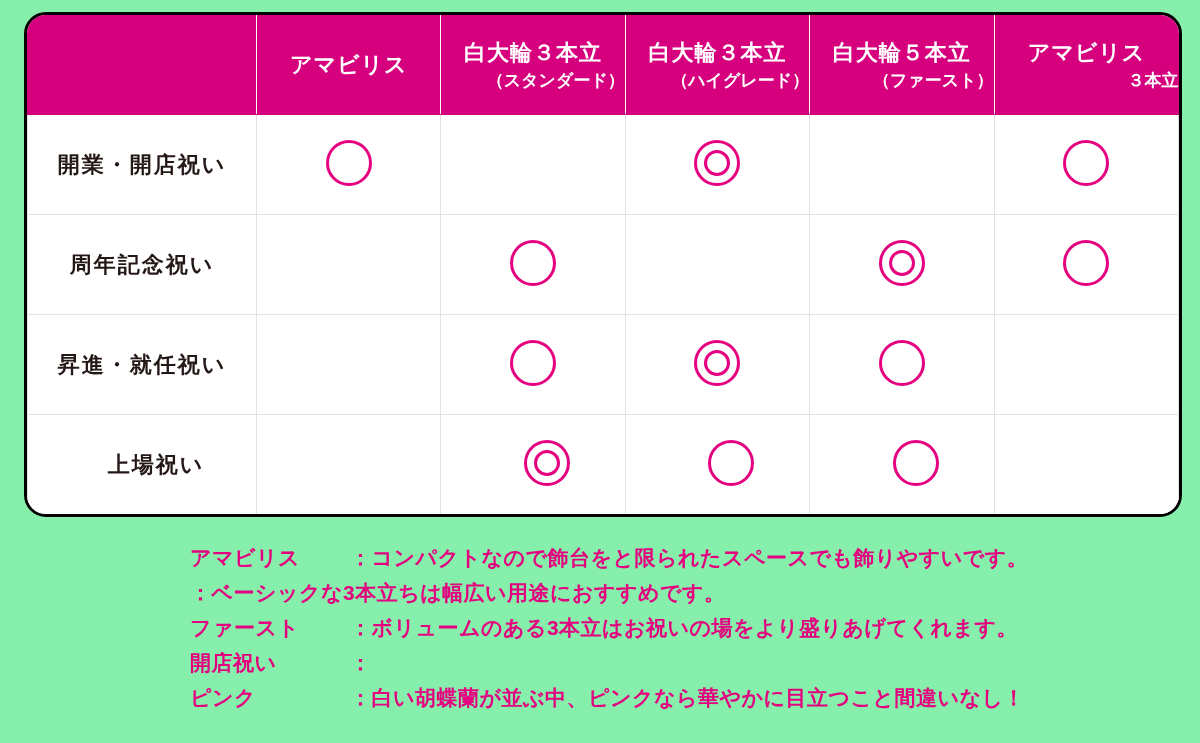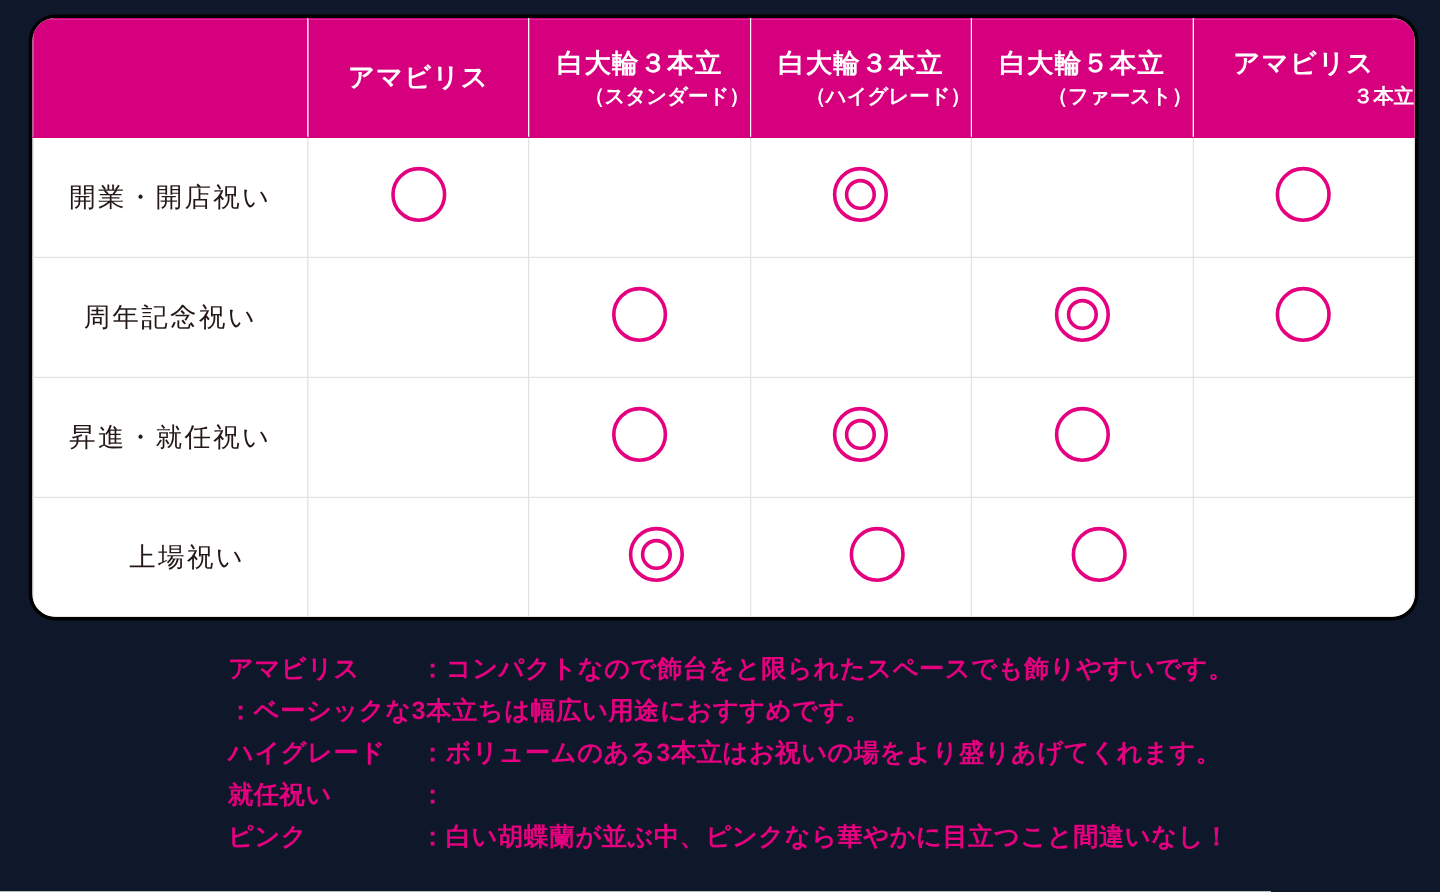--- a/index.html
+++ b/index.html
@@ -10,21 +10,21 @@
     width: 1200px;
     height: 743px;
     background: #ffffff;
     font-family: "Liberation Sans", "DejaVu Sans", sans-serif;
     overflow: hidden;
   }
   .page {
     position: relative;
     width: 1200px;
     height: 743px;
-    background: #0f172a;
+    background: #86efac;
     box-sizing: border-box;
   }
   .table-wrap {
     position: absolute;
     left: 24px;
     top: 12px;
     width: 1152px;
     border: 3px solid #000000;
     border-radius: 22px;
     overflow: hidden;
@@ -70,21 +70,21 @@
     background: #d6007f;
     width: 228px;
   }
   table.compare tbody td {
     height: 99px;
     background: #ffffff;
   }
   td.rowhead {
     font-size: 22px;
     color: #231815;
-    font-weight: normal;
+    font-weight: bold;
     letter-spacing: 2px;
     border-left: none;
   }
   td.lastcol {
     border-right: none;
   }
   tbody tr:last-child td {
     border-bottom: none;
     padding-left: 28px;
   }
@@ -212,26 +212,26 @@
     <div class="note-line">
       <span class="note-label">アマビリス</span>
       <span class="note-sep">：</span>
       <span class="note-text">コンパクトなので飾台をと限られたスペースでも飾りやすいです。</span>
     </div>
     <div class="note-line">
       <span class="note-sep">：</span>
       <span class="note-text">ベーシックな3本立ちは幅広い用途におすすめです。</span>
     </div>
     <div class="note-line">
-      <span class="note-label">ハイグレード</span>
+      <span class="note-label">ファースト</span>
       <span class="note-sep">：</span>
       <span class="note-text">ボリュームのある3本立はお祝いの場をより盛りあげてくれます。</span>
     </div>
     <div class="note-line">
-      <span class="note-label">就任祝い</span>
+      <span class="note-label">開店祝い</span>
       <span class="note-sep">：</span>
     </div>
     <div class="note-line">
       <span class="note-label">ピンク</span>
       <span class="note-sep">：</span>
       <span class="note-text">白い胡蝶蘭が並ぶ中、ピンクなら華やかに目立つこと間違いなし！</span>
     </div>
   </div>
 
 </div>

